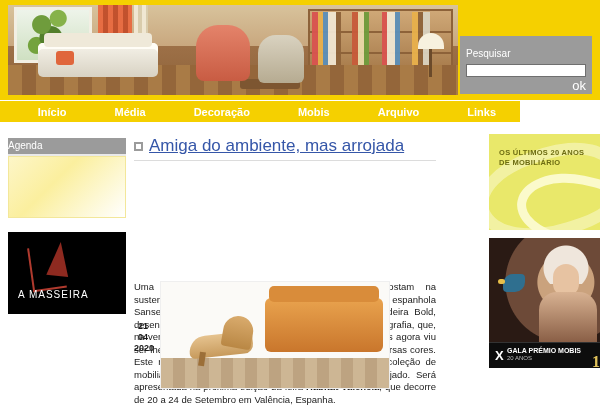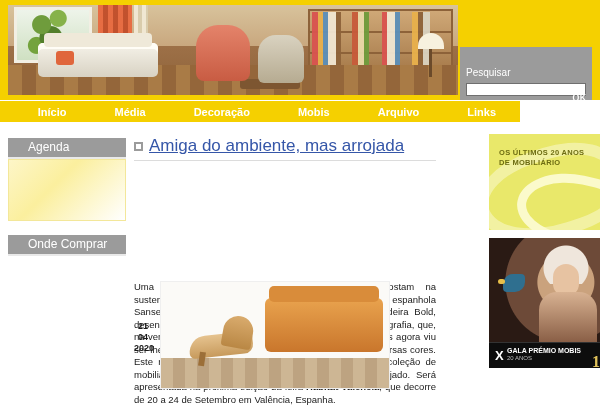--- a/index.html
+++ b/index.html
@@ -115,22 +115,21 @@
     border-radius:13px 13px 0 0;
   }
   .hero .lamp:after{
     content:""; position:absolute; left:11px; top:16px; width:3px; height:28px; background:#6b4a2a;
   }
 
   
   .search-box {
     position: absolute; left: 460px; top: 36px; width: 132px; height: 58px;
     background: #9b9b9b;
-    padding: 20px 6px;
-    margin-top: 11px;
+    padding: 12px 6px;
   }
   .search-label {
     color: #ffffff; font-size: 10px; line-height: 12px; margin-bottom: 4px;
   }
   .search-input {
     display: block; width: 120px; height: 13px;
     border: 1px solid #6f6f6f;
     background: #ffffff;
     font-size: 9px; padding: 0 2px;
     font-family: "Liberation Sans", sans-serif;
@@ -167,22 +166,22 @@
     position: absolute; left: 0; top: 126px; width: 600px; height: 279px;
   }
 
   
   .col-left {
     position: absolute; left: 8px; top: 12px; width: 118px;
   }
   .panel-title {
     background: #ffffff;
     color: #9b9b9b;
-    font-size: 12px;
-    padding: 2px 4px 3px 20px;
+    font-size: 10px;
+    padding: 2px 4px 3px 0;
     border-bottom: 2px solid #e9e9e9;
   }
   .panel-title.dark {
     background: #9b9b9b; color: #ffffff;
   }
   .agenda-box {
     width: 118px; height: 62px;
     background: linear-gradient(135deg,#fdf6c8 0%,#fbef9e 40%,#ffffff 100%);
     border: 1px solid #f3e79a;
     margin-bottom: 14px;
@@ -408,21 +407,28 @@
       <li>Links</li>
     </ul>
   </div>
 
   <div class="content">
 
     <div class="col-left">
       <div class="panel-title dark">Agenda</div>
       <div class="agenda-box"></div>
 
-      <div class="panel-title dark">Onde Comprar</div>
+      <div class="shop-box">
+        <div class="mark"></div>
+        <div class="mark2"></div>
+        <div class="brand">
+          <span>A</span>
+          <b>MASSEIRA</b>
+        </div>
+      </div>
     </div>
 
     <div class="col-mid">
       <div class="article-head">
         <span class="art-icon"></span>
         <span class="article-title">Amiga do ambiente, mas arrojada</span>
       </div>
 
       <div class="art-body">
         <div class="date">

